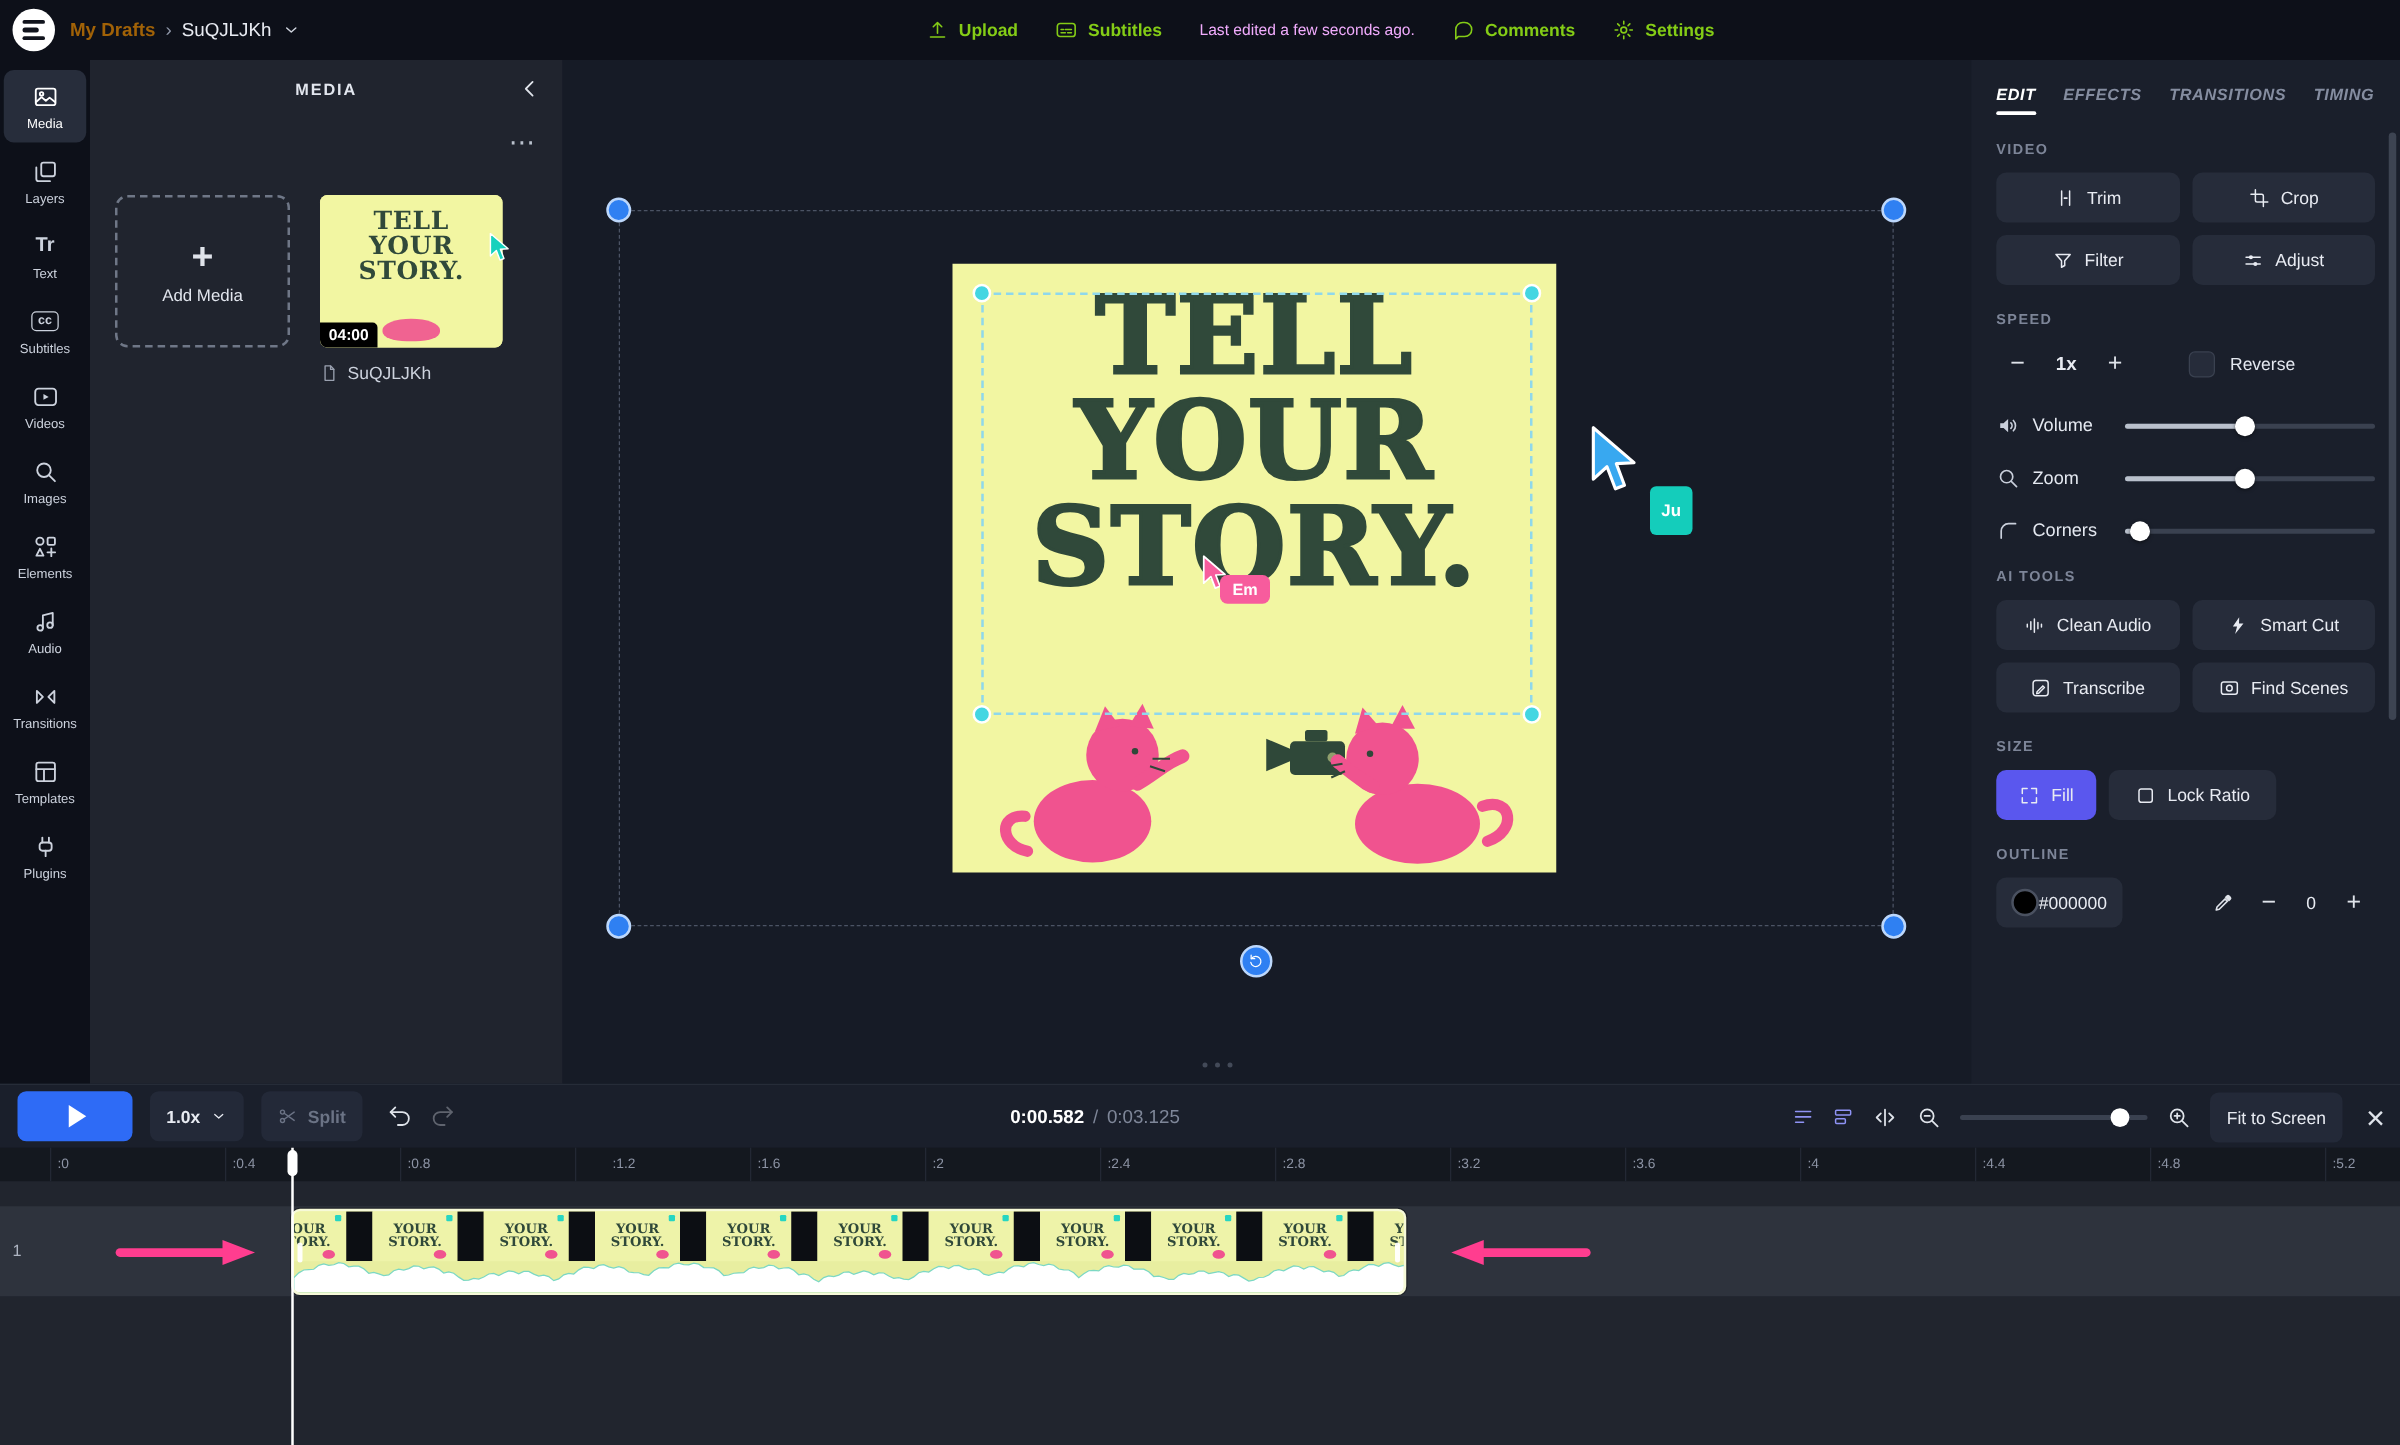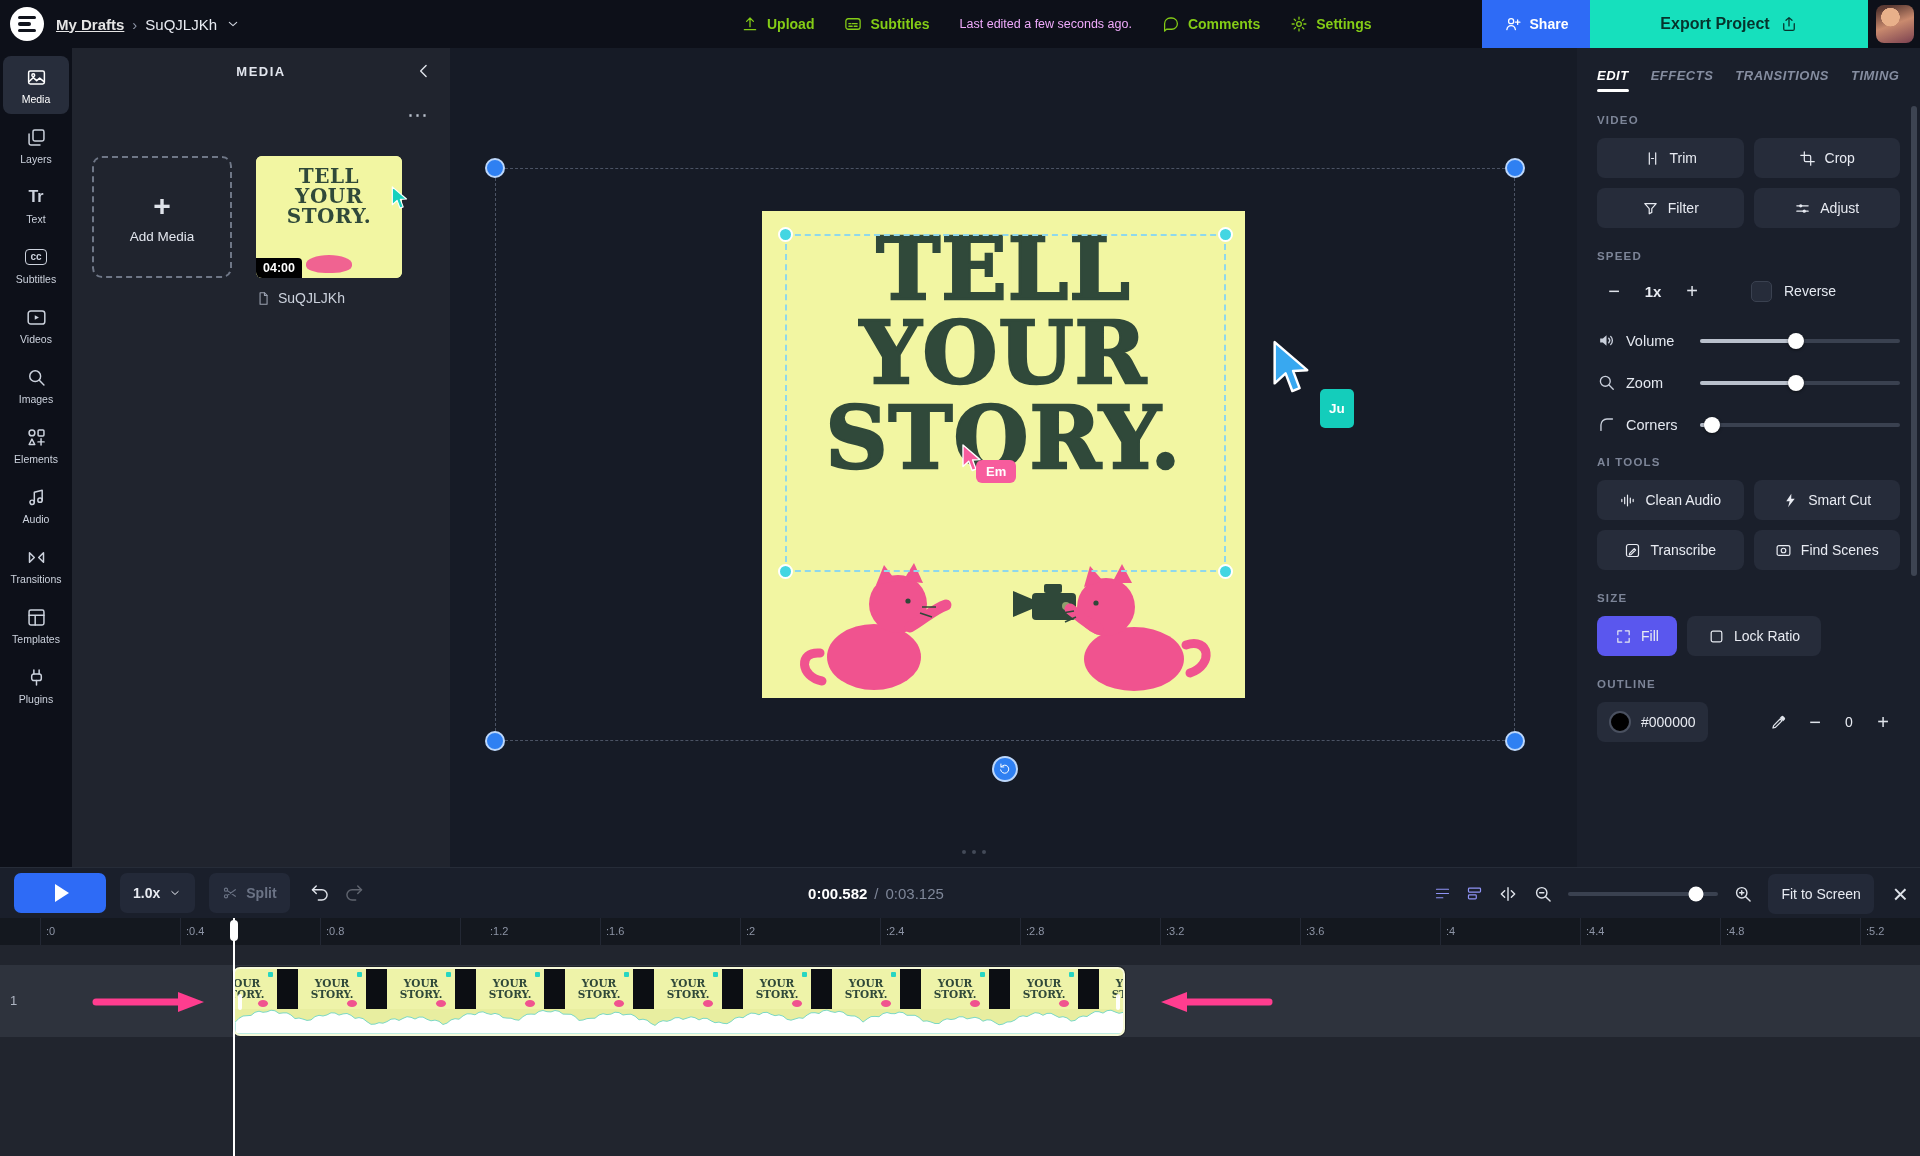--- a/index.html
+++ b/index.html
@@ -8,21 +8,21 @@
   #app{position:relative;width:1920px;height:1156px;overflow:hidden;background:#161b26;}
   svg{display:block;}
   span[data-icon] svg{display:block;}
 
   
   #topbar{position:absolute;left:0;top:0;width:1920px;height:48px;background:#0d1019;display:flex;align-items:center;z-index:50;}
   .logo{width:34px;height:34px;border-radius:50%;background:#fff;margin:0 12px 0 10px;display:flex;flex-direction:column;justify-content:center;align-items:center;gap:3px;cursor:pointer;flex:none;}
   .logo i{display:block;width:18px;height:3.4px;border-radius:2px;background:#11141d;}
   .logo i:nth-child(2){width:13px;margin-right:5px;}
   .breadcrumb{display:flex;align-items:center;gap:8px;}
-  .bc-link{font-size:15px;font-weight:bold;color:#e5e5e5;text-decoration:underline;cursor:pointer;}
+  .bc-link{font-size:15px;font-weight:bold;color:#a16207;cursor:pointer;}
   .bc-sep{color:#8d95a6;font-size:15px;}
   .bc-proj{font-size:15px;color:#e8ebf2;cursor:pointer;}
   .bc-caret{color:#cfd4de;cursor:pointer;}
   .bc-caret svg{width:16px;height:16px;}
   .topbar-center{position:absolute;left:741px;top:0;height:48px;display:flex;align-items:center;gap:30px;}
   .tb-btn{background:transparent;border:none;color:#84cc16;font-family:inherit;font-size:14px;font-weight:bold;display:flex;align-items:center;gap:8px;cursor:pointer;}
   .tb-ic svg{width:18px;height:18px;}
   .last-edited{font-size:12.5px;color:#f0abfc;white-space:nowrap;}
   .topbar-right{position:absolute;right:0;top:0;height:48px;display:flex;align-items:center;}
   .share-btn{height:48px;width:108px;background:#2e6bf6;border:none;color:#fff;font-family:inherit;font-size:14px;font-weight:bold;display:flex;align-items:center;justify-content:center;gap:8px;cursor:pointer;}
@@ -106,21 +106,21 @@
   .sl-icon{color:#c9cfdb;display:flex;}
   .sl-icon svg{width:19px;height:19px;}
   .slider-label{font-size:14.5px;width:64px;color:#e4e8f0;}
   .slider{flex:1;height:4px;background:#3a4150;border-radius:2px;position:relative;cursor:pointer;}
   .slider-fill{position:absolute;left:0;top:0;bottom:0;background:#b9c0cc;border-radius:2px;}
   .slider-knob{position:absolute;top:50%;width:16px;height:16px;background:#fff;border-radius:50%;transform:translate(-50%,-50%);box-shadow:0 1px 3px rgba(0,0,0,.5);}
   .size-row{display:flex;gap:10px;}
   .fill-btn{background:#5a57ee;width:80px;}
   .lock-btn{width:134px;}
   .outline-row{display:flex;align-items:center;margin-top:2px;}
-  .color-field{display:flex;align-items:center;gap:10px;background:#262c3a;border:none;border-radius:8px;height:40px;padding:0 12px;cursor:pointer;color:#e8ebf2;font-family:inherit;}
+  .color-field{display:flex;align-items:center;background:#262c3a;border:none;border-radius:8px;height:40px;padding:0 12px;cursor:pointer;color:#e8ebf2;font-family:inherit;}
   .swatch{width:22px;height:22px;border-radius:50%;background:#000;border:2px solid #4a5160;flex:none;}
   .hex{font-size:14px;}
   .outline-icons{display:flex;align-items:center;gap:2px;margin-left:auto;}
   .outline-icons .flat-ic svg{width:18px;height:18px;}
   .stroke-val{font-size:14px;width:30px;text-align:center;}
   .rp-scrollbar{position:absolute;right:3px;top:58px;width:6px;height:470px;background:#3d4452;border-radius:3px;cursor:pointer;}
 
   
   #player-bar{position:absolute;left:0;top:867px;width:1920px;height:51px;background:#1a1f2b;border-top:1px solid #262c38;display:flex;align-items:center;padding:0 14px;z-index:40;}
   .play-btn{width:92px;height:40px;background:#2e6bf6;border:none;border-radius:7px;display:flex;align-items:center;justify-content:center;cursor:pointer;flex:none;}
@@ -217,42 +217,20 @@
       </button>
       <button class="tb-btn">
         <span class="tb-ic" data-icon="gear-icon">
             <svg viewBox="0 0 24 24" fill="none" stroke="currentColor" stroke-width="1.7" stroke-linecap="round" stroke-linejoin="round">
               <circle cx="12" cy="12" r="3.1"></circle>
               <path d="M12 2.8v2.7M12 18.5v2.7M2.8 12h2.7M18.5 12h2.7M5.5 5.5l1.9 1.9M16.6 16.6l1.9 1.9M18.5 5.5l-1.9 1.9M7.4 16.6l-1.9 1.9"></path>
             </svg>
           </span>
         <span>Settings</span>
       </button>
-    </div>
-    <div class="topbar-right">
-      <button class="share-btn">
-        <span class="tb-ic" data-icon="share-person-icon">
-            <svg viewBox="0 0 24 24" fill="none" stroke="currentColor" stroke-width="1.7" stroke-linecap="round" stroke-linejoin="round">
-              <circle cx="9.5" cy="8.2" r="3.4"></circle>
-              <path d="M3.8 19.5c.6-3.4 2.9-5.3 5.7-5.3s5.1 1.9 5.7 5.3"></path>
-              <path d="M18.2 6.5v6M15.2 9.5h6"></path>
-            </svg>
-          </span>
-        <span>Share</span>
-      </button>
-      <button class="export-btn">
-        <span>Export Project</span>
-        <span class="tb-ic" data-icon="export-icon">
-            <svg viewBox="0 0 24 24" fill="none" stroke="currentColor" stroke-width="1.7" stroke-linecap="round" stroke-linejoin="round">
-              <path d="M12 14.5V3.5M8 7l4-3.5L16 7"></path>
-              <path d="M5 11.5v7a2 2 0 0 0 2 2h10a2 2 0 0 0 2-2v-7"></path>
-            </svg>
-          </span>
-      </button>
-      <div class="avatar"></div>
     </div>
   </header>
 
   <nav id="sidebar">
       <div class="sb-item active">
         <span class="sb-icon">
           <svg viewBox="0 0 24 24" fill="none" stroke="currentColor" stroke-width="1.7" stroke-linecap="round" stroke-linejoin="round">
             <rect x="3" y="4.5" width="18" height="15" rx="2"></rect>
             <circle cx="8.3" cy="9.3" r="1.6"></circle>
             <path d="M3.5 16.5l4.8-4.3 3.9 3.4 3.4-2.9 5 4"></path>

